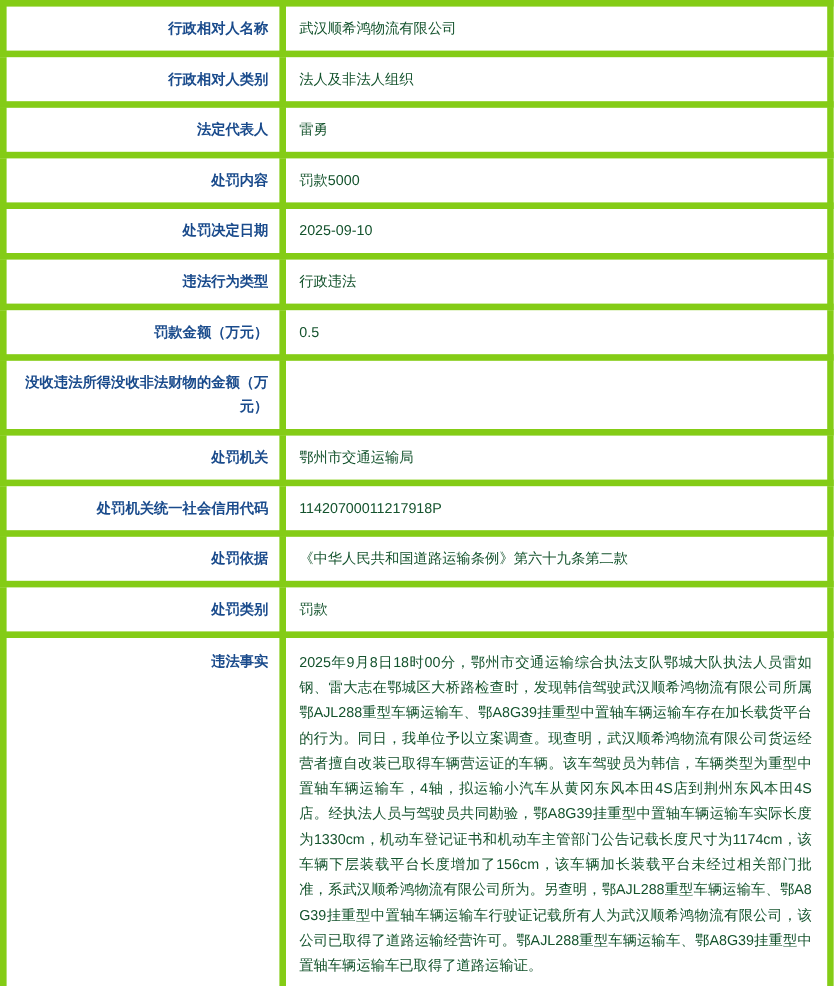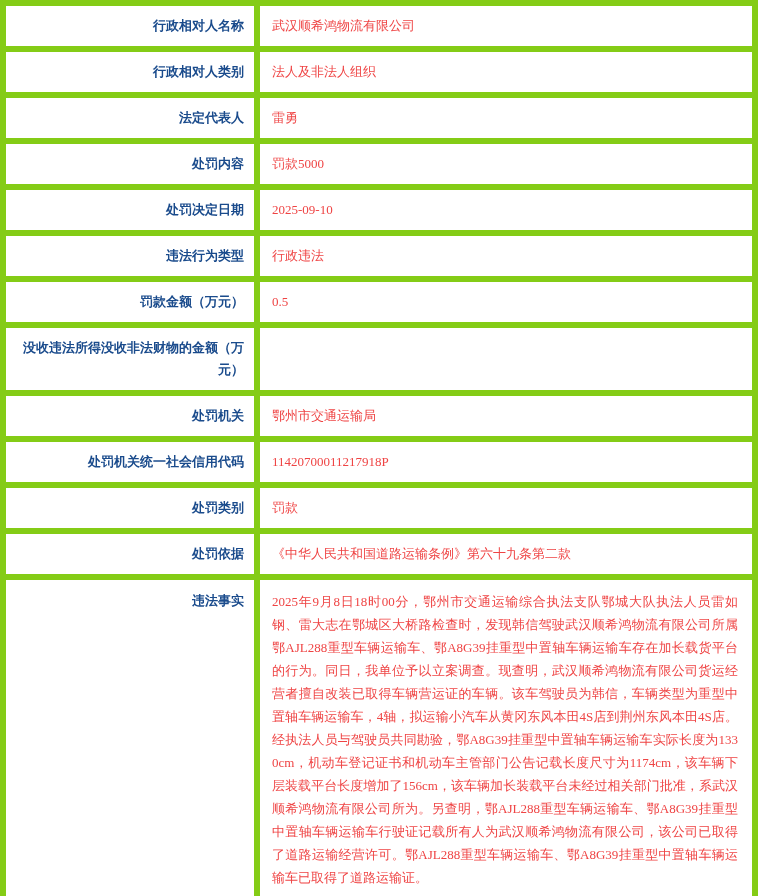--- a/index.html
+++ b/index.html
@@ -31,24 +31,23 @@
     width: 230px;
     text-align: right;
     padding: 9px 10px 9px 8px;
     color: #1a4b8c;
     font-weight: bold;
     background: #ffffff;
     vertical-align: middle;
   }
   td.value {
     padding: 9px 12px 9px 12px;
-    color: #ef4444;
+    color: #14532d;
     background: #ffffff;
     word-break: break-all;
-    font-family: Liberation Serif, serif;
   }
   td.value.facts {
     line-height: 23px;
     text-align: justify;
     padding: 10px 14px 10px 12px;
     vertical-align: top;
     margin-top: 27px;
   }
   tr.facts-row td.label {
     vertical-align: top;
@@ -98,26 +97,26 @@
         </tr>
         <tr>
           <td class="label">处罚机关</td>
           <td class="value">鄂州市交通运输局</td>
         </tr>
         <tr>
           <td class="label">处罚机关统一社会信用代码</td>
           <td class="value">11420700011217918P</td>
         </tr>
         <tr>
+          <td class="label">处罚依据</td>
+          <td class="value">《中华人民共和国道路运输条例》第六十九条第二款</td>
+        </tr>
+        <tr>
           <td class="label">处罚类别</td>
           <td class="value">罚款</td>
-        </tr>
-        <tr>
-          <td class="label">处罚依据</td>
-          <td class="value">《中华人民共和国道路运输条例》第六十九条第二款</td>
         </tr>
         <tr class="facts-row">
           <td class="label">违法事实</td>
           <td class="value facts">2025年9月8日18时00分，鄂州市交通运输综合执法支队鄂城大队执法人员雷如钢、雷大志在鄂城区大桥路检查时，发现韩信驾驶武汉顺希鸿物流有限公司所属鄂AJL288重型车辆运输车、鄂A8G39挂重型中置轴车辆运输车存在加长载货平台的行为。同日，我单位予以立案调查。现查明，武汉顺希鸿物流有限公司货运经营者擅自改装已取得车辆营运证的车辆。该车驾驶员为韩信，车辆类型为重型中置轴车辆运输车，4轴，拟运输小汽车从黄冈东风本田4S店到荆州东风本田4S店。经执法人员与驾驶员共同勘验，鄂A8G39挂重型中置轴车辆运输车实际长度为1330cm，机动车登记证书和机动车主管部门公告记载长度尺寸为1174cm，该车辆下层装载平台长度增加了156cm，该车辆加长装载平台未经过相关部门批准，系武汉顺希鸿物流有限公司所为。另查明，鄂AJL288重型车辆运输车、鄂A8G39挂重型中置轴车辆运输车行驶证记载所有人为武汉顺希鸿物流有限公司，该公司已取得了道路运输经营许可。鄂AJL288重型车辆运输车、鄂A8G39挂重型中置轴车辆运输车已取得了道路运输证。</td>
         </tr>
         <tr>
           <td class="label">数据来源单位</td>
           <td class="value">鄂州市交通运输局</td>
         </tr>
       </tbody>

